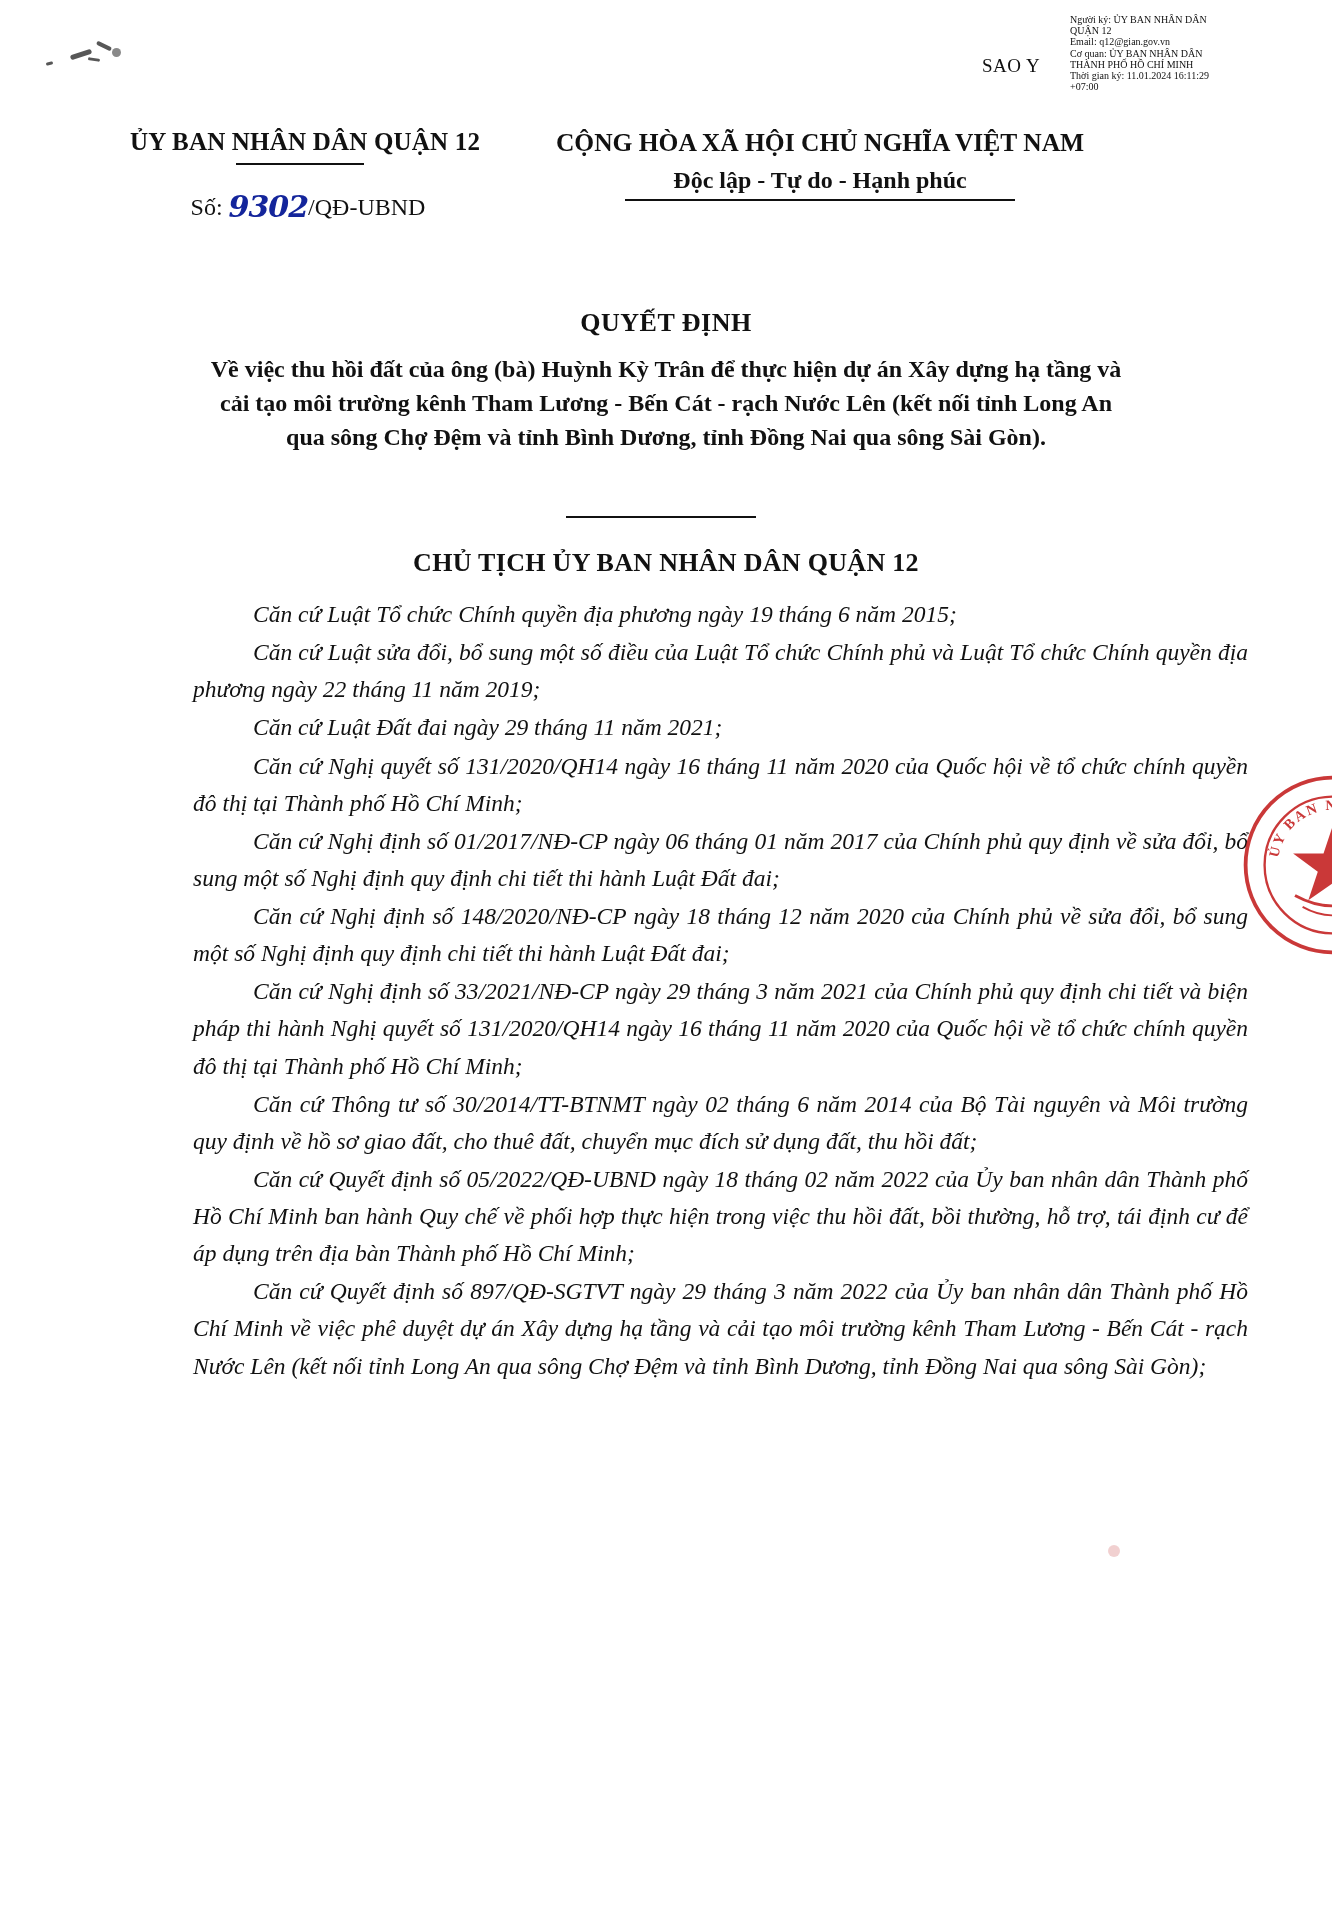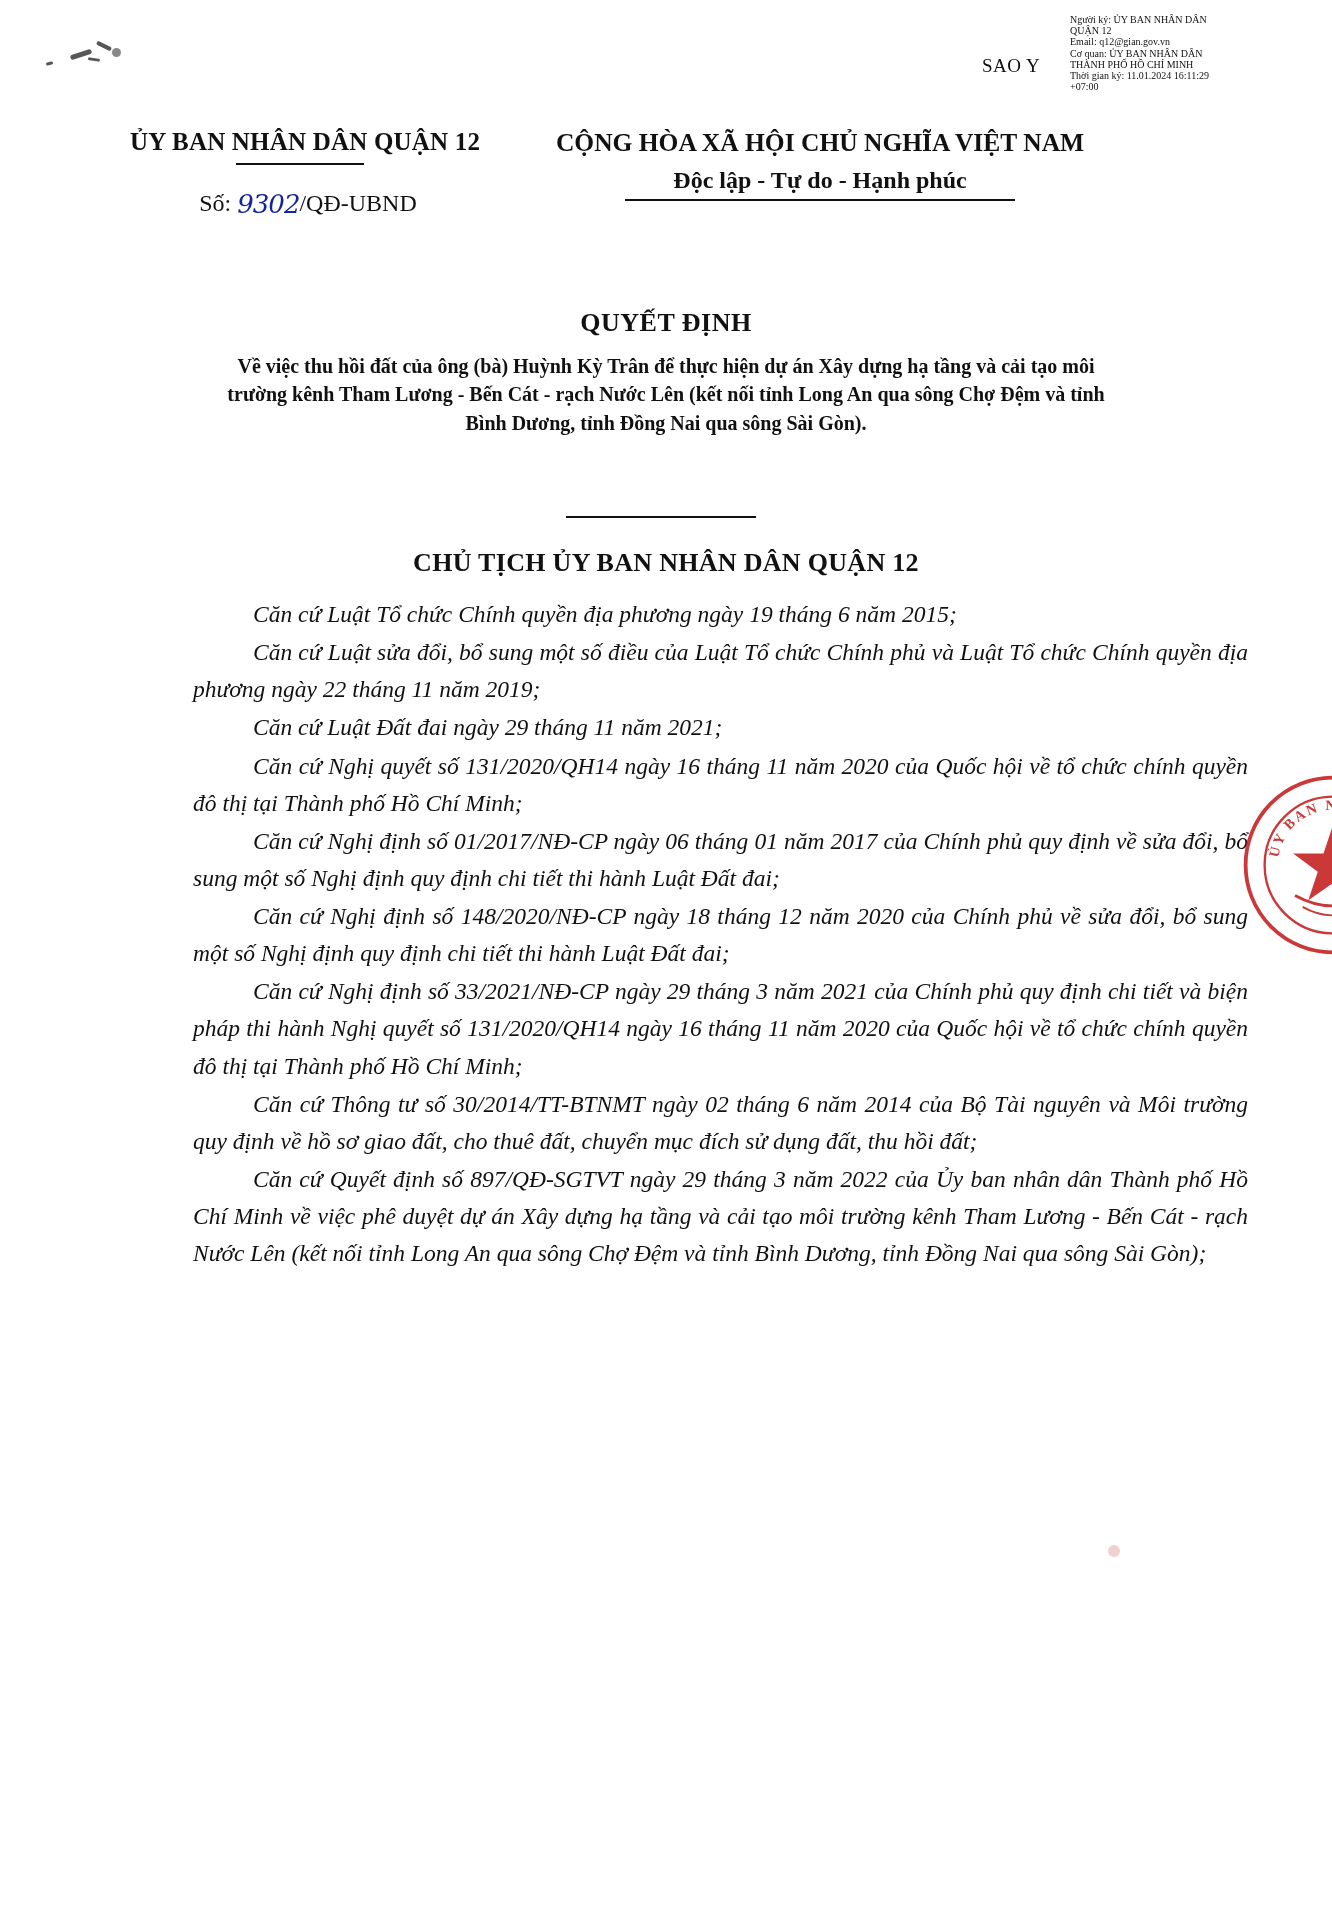--- a/index.html
+++ b/index.html
@@ -97,22 +97,22 @@
     margin-top: 22px;
     font-size: 24px;
     white-space: nowrap;
     position: relative;
     left: 8px;
   }
   .handwrite {
     font-family: "DejaVu Serif", serif;
     color: #14259b;
     font-style: italic;
-    font-weight: normal;
-    font-size: 26px;
+    font-weight: bold;
+    font-size: 30px;
     letter-spacing: -1px;
     position: relative;
     top: 2px;
   }
   .date-line {
     margin-top: 26px;
     font-size: 24px;
     font-style: italic;
     white-space: nowrap;
   }
@@ -134,21 +134,21 @@
     font-size: 26px;
     font-weight: bold;
     letter-spacing: .5px;
   }
   .doc-subtitle {
     position: absolute;
     top: 352px;
     left: 206px;
     width: 920px;
     text-align: center;
-    font-size: 20px;
+    font-size: 24px;
     font-weight: bold;
     line-height: 1.42;
   }
   .title-rule {
     position: absolute;
     top: 516px;
     left: 566px;
     width: 190px;
     height: 2px;
     background: #111;
@@ -244,20 +244,21 @@
 
 <div class="body-text">
   <p>Căn cứ Luật Tổ chức Chính quyền địa phương ngày 19 tháng 6 năm 2015;</p>
   <p>Căn cứ Luật sửa đổi, bổ sung một số điều của Luật Tổ chức Chính phủ và Luật Tổ chức Chính quyền địa phương ngày 22 tháng 11 năm 2019;</p>
   <p>Căn cứ Luật Đất đai ngày 29 tháng 11 năm 2021;</p>
   <p>Căn cứ Nghị quyết số 131/2020/QH14 ngày 16 tháng 11 năm 2020 của Quốc hội về tổ chức chính quyền đô thị tại Thành phố Hồ Chí Minh;</p>
   <p>Căn cứ Nghị định số 01/2017/NĐ-CP ngày 06 tháng 01 năm 2017 của Chính phủ quy định về sửa đổi, bổ sung một số Nghị định quy định chi tiết thi hành Luật Đất đai;</p>
   <p>Căn cứ Nghị định số 148/2020/NĐ-CP ngày 18 tháng 12 năm 2020 của Chính phủ về sửa đổi, bổ sung một số Nghị định quy định chi tiết thi hành Luật Đất đai;</p>
   <p>Căn cứ Nghị định số 33/2021/NĐ-CP ngày 29 tháng 3 năm 2021 của Chính phủ quy định chi tiết và biện pháp thi hành Nghị quyết số 131/2020/QH14 ngày 16 tháng 11 năm 2020 của Quốc hội về tổ chức chính quyền đô thị tại Thành phố Hồ Chí Minh;</p>
   <p>Căn cứ Thông tư số 30/2014/TT-BTNMT ngày 02 tháng 6 năm 2014 của Bộ Tài nguyên và Môi trường quy định về hồ sơ giao đất, cho thuê đất, chuyển mục đích sử dụng đất, thu hồi đất;</p>
+  <p>Căn cứ Quyết định số 05/2022/QĐ-UBND ngày 18 tháng 02 năm 2022 của Ủy ban nhân dân Thành phố Hồ Chí Minh ban hành Quy chế về phối hợp thực hiện trong việc thu hồi đất, bồi thường, hỗ trợ, tái định cư để áp dụng trên địa bàn Thành phố Hồ Chí Minh;</p>
   <p>Căn cứ Quyết định số 897/QĐ-SGTVT ngày 29 tháng 3 năm 2022 của Ủy ban nhân dân Thành phố Hồ Chí Minh về việc phê duyệt dự án Xây dựng hạ tầng và cải tạo môi trường kênh Tham Lương - Bến Cát - rạch Nước Lên (kết nối tỉnh Long An qua sông Chợ Đệm và tỉnh Bình Dương, tỉnh Đồng Nai qua sông Sài Gòn);</p>
 </div>
 
 <svg class="seal" viewBox="0 0 200 200">
   <circle cx="100" cy="100" r="92" fill="none" stroke="#c62828" stroke-width="4"></circle>
   <circle cx="100" cy="100" r="72" fill="none" stroke="#c62828" stroke-width="2.5"></circle>
   <path id="sealArc" d="M 100,100 m -58,0 a 58,58 0 1,1 116,0" fill="none"></path>
   <text font-family="'Liberation Serif', serif" font-size="15" font-weight="bold" fill="#c62828" letter-spacing="2.2">
     <textPath href="#sealArc" startOffset="4%">ỦY BAN NHÂN DÂN QUẬN 12</textPath>
   </text>

